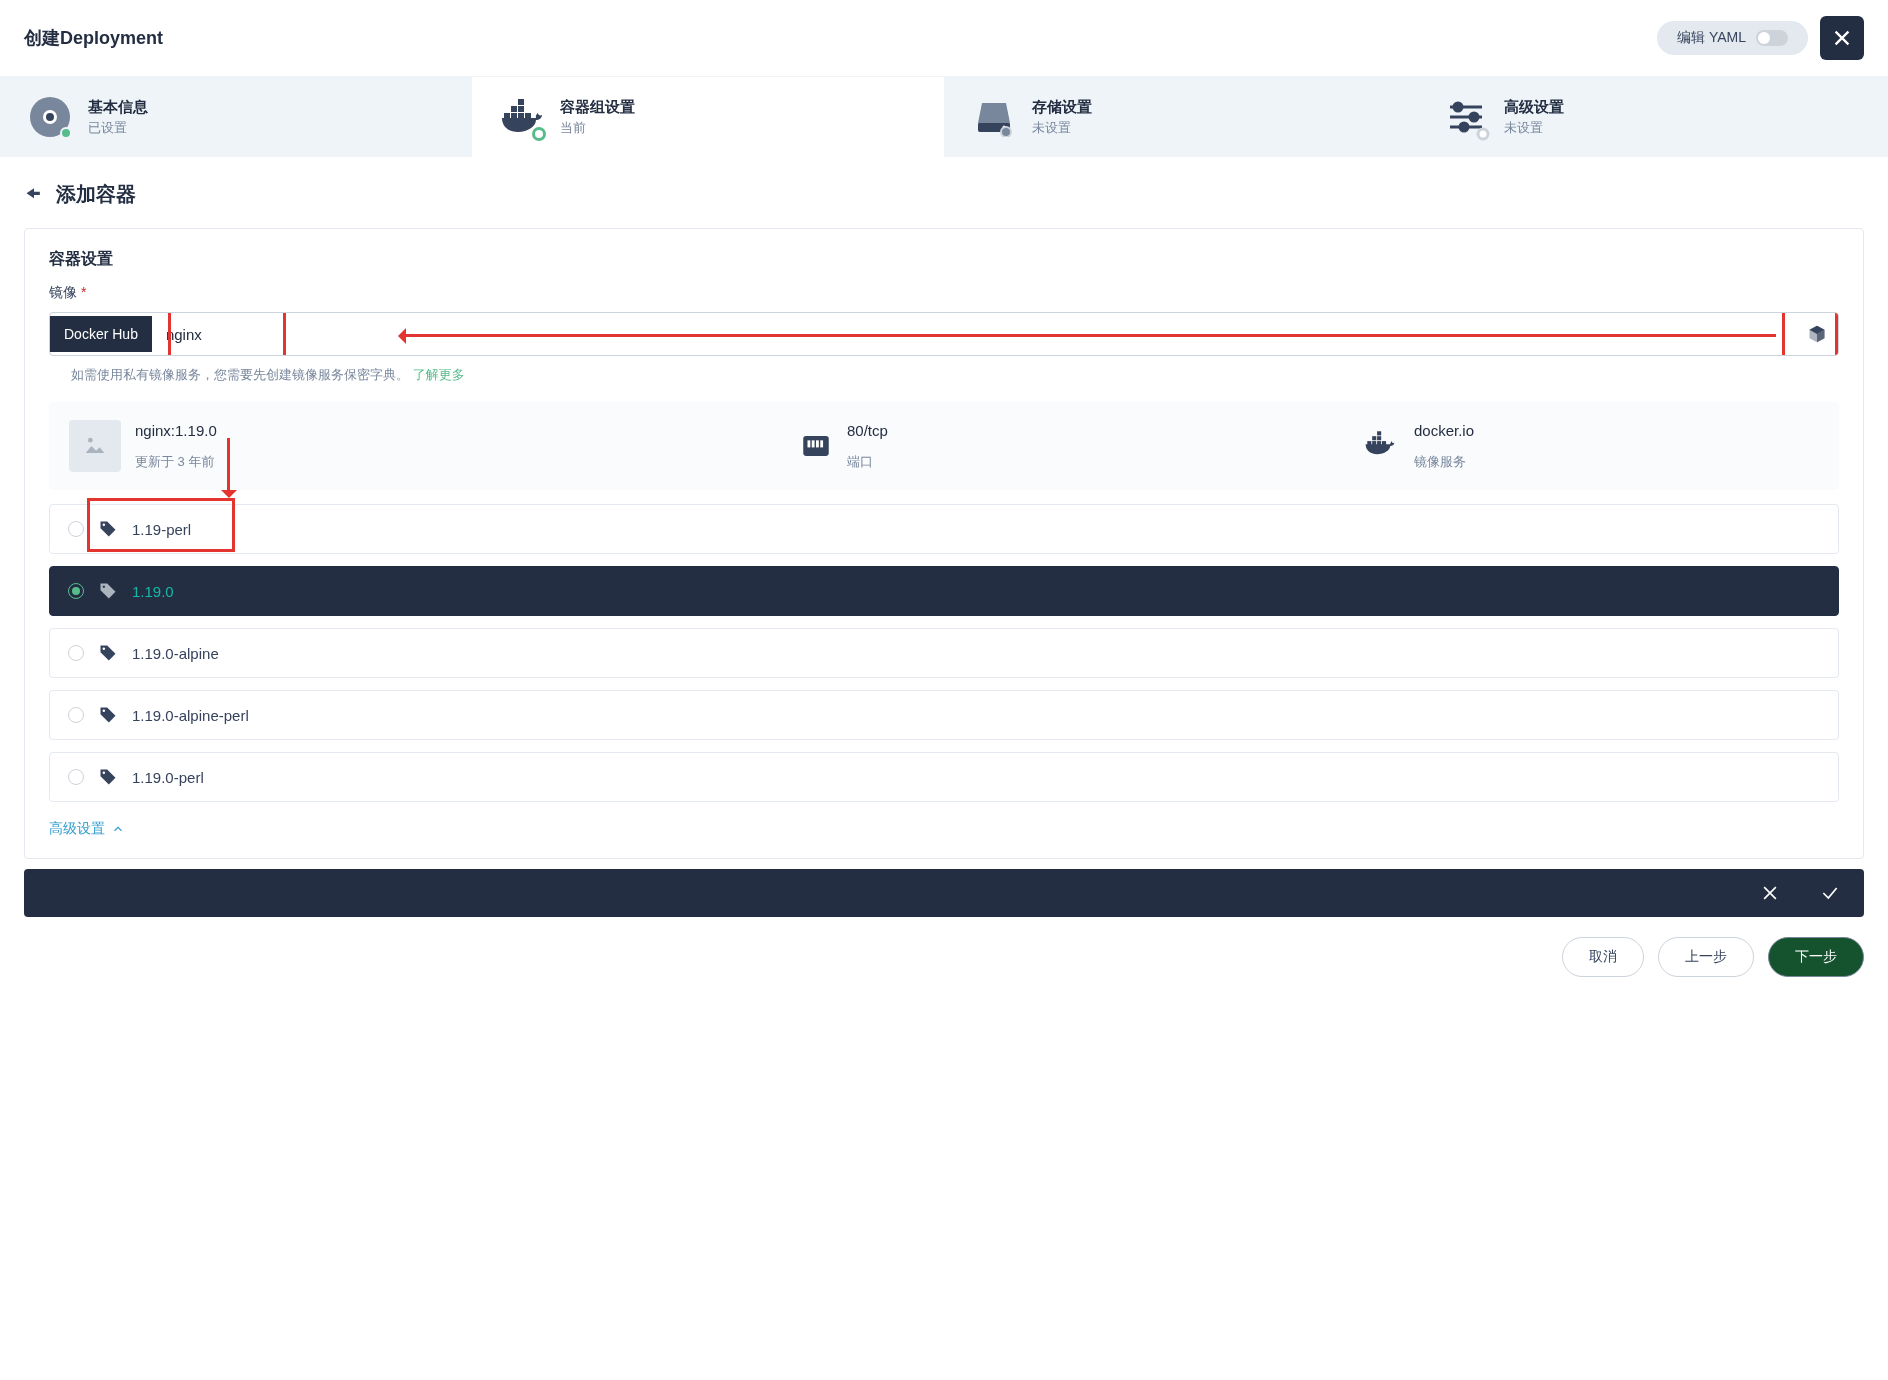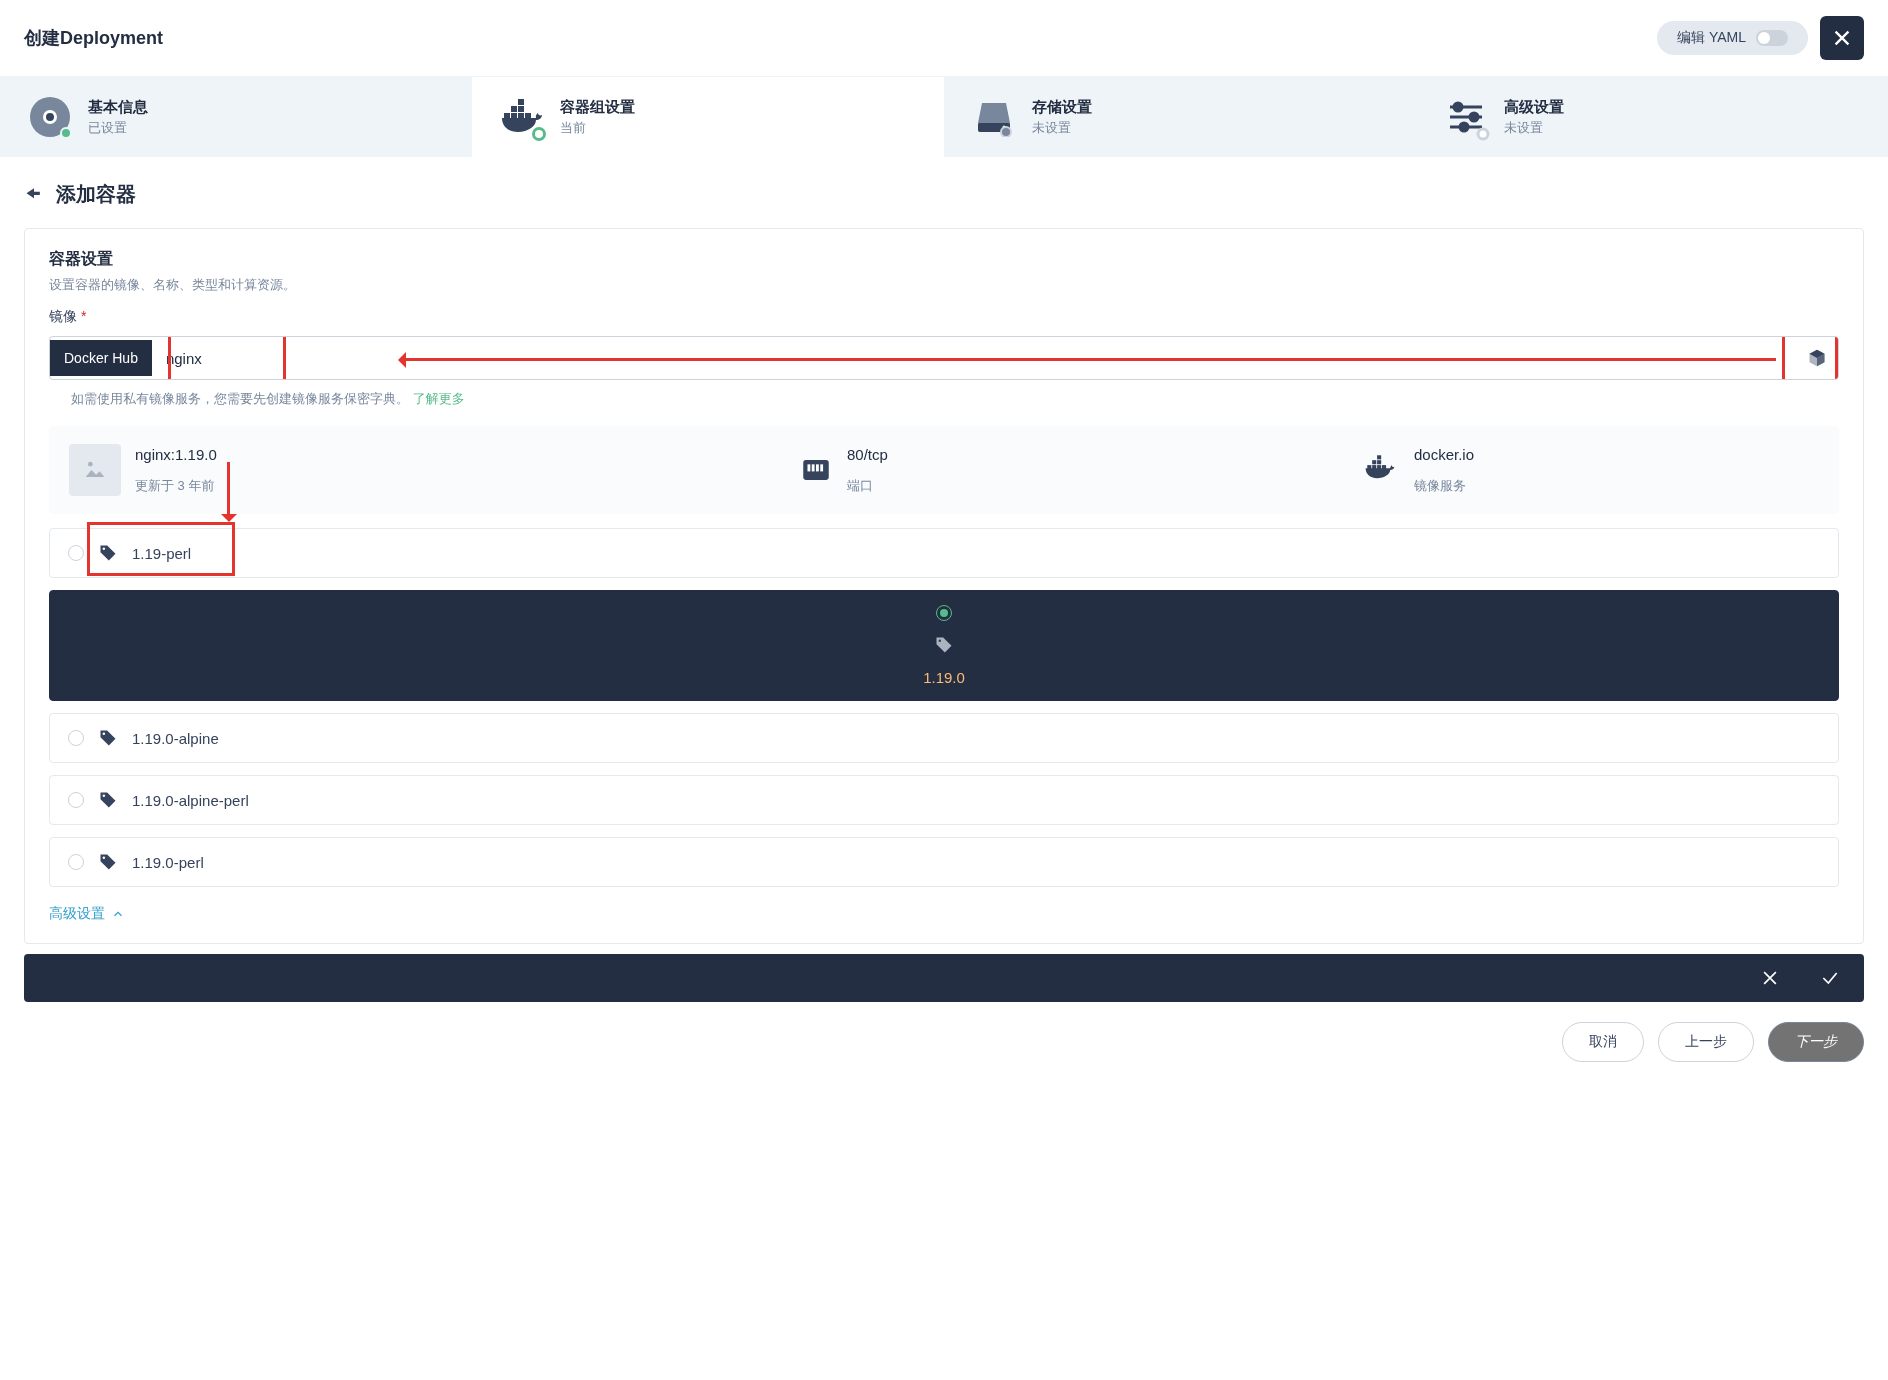--- a/index.html
+++ b/index.html
@@ -42,34 +42,34 @@
 
 .info-panel { margin-top: 18px; background: #f9fbfd; border-radius: 4px; padding: 18px 20px; display: flex; align-items: center; gap: 40px; }
 .info-block { display: flex; align-items: center; gap: 14px; }
 .info-thumb { width: 52px; height: 52px; background: #e3e9ef; border-radius: 4px; display: flex; align-items: center; justify-content: center; }
 .info-title { font-size: 15px; font-weight: 400; color: #242e42; }
 .info-sub { font-size: 13px; color: #79879c; margin-top: 14px; }
 .info-sep { flex: 0 0 auto; }
 
 .tag-list { margin-top: 14px; display: flex; flex-direction: column; gap: 12px; }
 .tag-item { display: flex; align-items: center; gap: 14px; padding: 14px 18px; border: 1px solid #e3e9ef; border-radius: 4px; background: #fff; cursor: pointer; font-size: 15px; }
-.tag-item.selected { background: #242e42; color: #fdba74; border-color: #242e42; flex-direction: column; }
+.tag-item.selected { background: #242e42; color: #14b8a6; border-color: #242e42; }
 .radio { width: 16px; height: 16px; border: 1.5px solid #ccd3db; border-radius: 50%; position: relative; flex-shrink: 0; }
 .tag-item.selected .radio { border-color: #55bc8a; }
 .tag-item.selected .radio::after { content: ""; position: absolute; inset: 3px; background: #55bc8a; border-radius: 50%; }
 .tag-icon { width: 20px; height: 20px; flex-shrink: 0; }
 
 .adv-link { margin-top: 18px; color: #329dce; font-size: 14px; cursor: pointer; display: flex; align-items: center; gap: 6px; }
 
 .dark-bar { margin: 10px 24px 0; background: #242e42; border-radius: 4px; padding: 14px 24px; display: flex; justify-content: flex-end; gap: 40px; }
 .dark-bar svg { width: 20px; height: 20px; cursor: pointer; }
 
 .footer { display: flex; justify-content: flex-end; gap: 14px; padding: 20px 24px; }
 .btn { padding: 10px 26px; border-radius: 20px; font-size: 14px; cursor: pointer; border: 1px solid #ccd3db; background: #fff; color: #36435c; }
-.btn.primary { background: #737373; color: #fff; border-color: #79879c; font-style: italic; }
+.btn.primary { background: #14532d; color: #fff; border-color: #79879c; }
 
 .watermark { position: absolute; right: 100px; bottom: -10px; font-size: 11px; color: #ccd3db; }
 
 
 .annot-rect { position: absolute; border: 3px solid #e3342f; pointer-events: none; z-index: 5; }
 .annot-arrow { position: absolute; height: 3px; background: #e3342f; z-index: 5; }
 .annot-arrow::before { content: ""; position: absolute; left: -10px; top: -6px; border: 8px solid transparent; border-right-color: #e3342f; }
 .annot-varrow { position: absolute; width: 3px; background: #e3342f; z-index: 5; }
 .annot-varrow::after { content: ""; position: absolute; bottom: -10px; left: -6px; border: 8px solid transparent; border-top-color: #e3342f; }
 
@@ -163,21 +163,20 @@
 
 <div class="section-head">
   <svg class="back-icon" viewBox="0 0 24 24" fill="#36435c">
       <path d="M12 4l-9 6 9 6v-4h7v-4h-7z"></path>
     </svg>
   <div class="section-title">添加容器</div>
 </div>
 
 <div class="card">
   <div class="card-title">容器设置</div>
-  <div class="card-desc">设置容器的镜像、名称、类型和计算资源。</div>
   <div class="field-label"><span>镜像</span><span class="req">*</span></div>
 
   <div class="image-input-wrap">
     <div class="image-badge">Docker Hub</div>
     <input class="image-input" value="nginx" style="">
     <div class="cube-btn">
       <svg width="20" height="20" viewBox="0 0 24 24" fill="#36435c">
           <path d="M12 2l9 5v10l-9 5-9-5V7z" opacity=".4"></path>
           <path d="M12 2l9 5-9 5-9-5z"></path>
           <path d="M12 12v10l9-5V7z" opacity=".7"></path>

